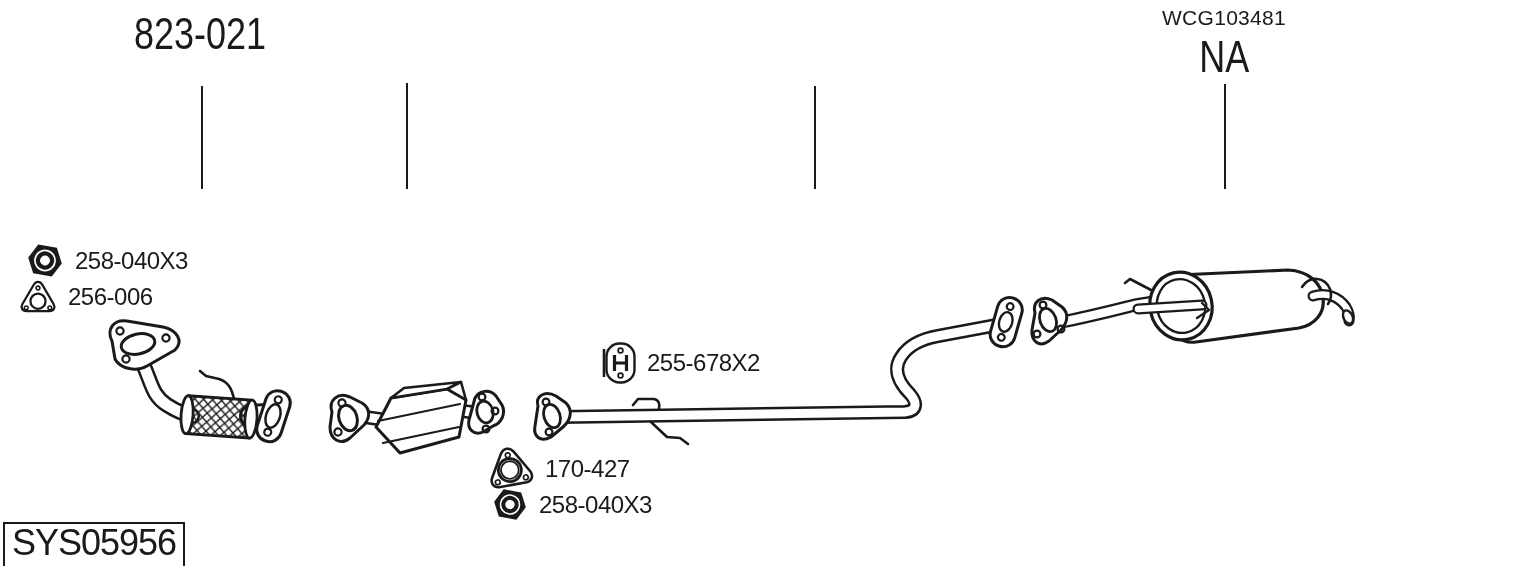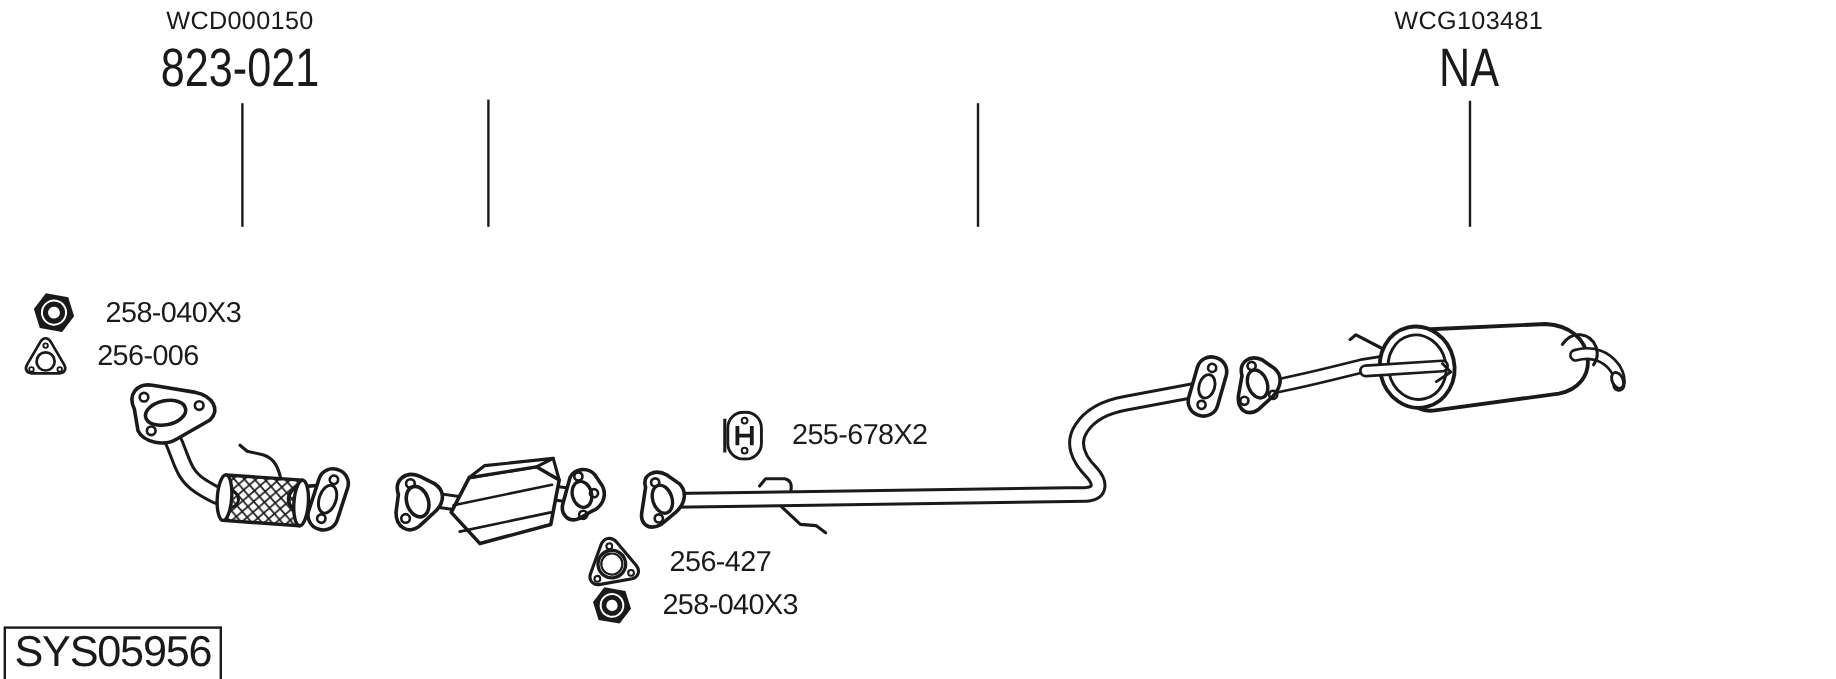--- a/index.html
+++ b/index.html
@@ -5,21 +5,21 @@
   html,body{margin:0;padding:0;background:#fff;}
   .stage{position:relative;width:1530px;height:566px;background:#fff;overflow:hidden;
          font-family:"Liberation Sans",sans-serif;color:#1a1a1a;}
   .art{position:absolute;left:0;top:0;}
   .toplabel{position:absolute;top:6px;transform:translateX(-50%);text-align:center;white-space:nowrap;}
   .toplabel .ref{font-size:21px;line-height:1.1;letter-spacing:.3px;}
   .toplabel .part{display:inline-block;font-size:45px;line-height:1.0;margin-top:5px;
                   transform:scaleX(.8);transform-origin:50% 0;}
   .toplabel .part.boxed{border:2.5px solid #1a1a1a;padding:1px 9px 4px;}
   .vline{position:absolute;width:2px;background:#1a1a1a;}
-  .callout{position:absolute;display:flex;align-items:center;gap:24px;white-space:nowrap;}
+  .callout{position:absolute;display:flex;align-items:center;gap:11px;white-space:nowrap;}
   .callout .lbl{font-size:24px;letter-spacing:-.5px;}
   .sysbox{position:absolute;left:3px;top:522px;border:2.5px solid #1a1a1a;
           padding:1px 7px 5px;font-size:36px;letter-spacing:-1px;line-height:1.0;}
   svg.icon{display:block;}
 </style>
 </head>
 <body>
 
 <div class="stage">
 
@@ -120,21 +120,20 @@
         <path d="M1313,296 C1327,292 1339,297 1346,307 C1349,312 1350,317 1349,321" stroke-width="11"></path>
         <path d="M1313,296 C1327,292 1339,297 1346,307 C1349,312 1350,317 1349,321" stroke="#fff" stroke-width="6.5"></path>
         <ellipse cx="1348" cy="317" rx="4.5" ry="7" transform="rotate(-25 1348 317)" fill="#fff" stroke-width="2.4"></ellipse>
         <path d="M1302,287 C1310,275 1325,277 1330,289 C1332,295 1331,300 1328,304" stroke-width="2.6"></path>
         <path d="M1151,290 L1130,279 L1125,283" stroke-width="2.6"></path>
       </g>
     </g>
   </svg>
 
   <div class="toplabel" style="left:200px">
-    <div class="ref">WCD000150</div>
     <div class="part">823-021</div>
   </div>
   <div class="vline" style="left:201px;top:86px;height:103px"></div>
 
   <div class="vline" style="left:406px;top:83px;height:106px"></div>
 
   <div class="vline" style="left:814px;top:86px;height:103px"></div>
 
   <div class="toplabel" style="left:1224px">
     <div class="ref">WCG103481</div>
@@ -184,21 +183,21 @@
     <svg class="icon" width="48" height="45" viewBox="0 0 48 45">
       <g transform="rotate(-10 24 22)" fill="none" stroke="#1a1a1a">
         <path d="M24,2.5 C26.8,2.5 29,4 30.8,7 L43.5,29 C45.8,33.5 43.6,38.5 38,39 L10,39 C4.4,38.5 2.2,33.5 4.5,29 L17.2,7 C19,4 21.2,2.5 24,2.5 Z" fill="#fff" stroke-width="2.6"></path>
         <circle cx="23.5" cy="24" r="11.5" stroke-width="2.8"></circle>
         <circle cx="23.5" cy="24" r="8.8" stroke-width="1.8"></circle>
         <circle cx="24" cy="9" r="2.4" stroke-width="1.7"></circle>
         <circle cx="9.5" cy="34" r="2.4" stroke-width="1.7"></circle>
         <circle cx="38" cy="34" r="2.4" stroke-width="1.7"></circle>
       </g>
     </svg>
-    <div class="lbl">256-427</div>
+    <div class="lbl">170-427</div>
   </div>
 
   <div class="callout" style="left:492px;top:488px">
     <svg class="icon" width="36" height="33" viewBox="0 0 40 37">
       <g transform="rotate(10 20 18.5)">
         <polygon points="10,3 30,3 38,18.5 30,34 10,34 2,18.5" fill="#1a1a1a"></polygon>
         <circle cx="20" cy="18.5" r="11.5" fill="#fff"></circle>
         <circle cx="20" cy="18.5" r="7.5" fill="#fff" stroke="#1a1a1a" stroke-width="4.5"></circle>
       </g>
     </svg>

